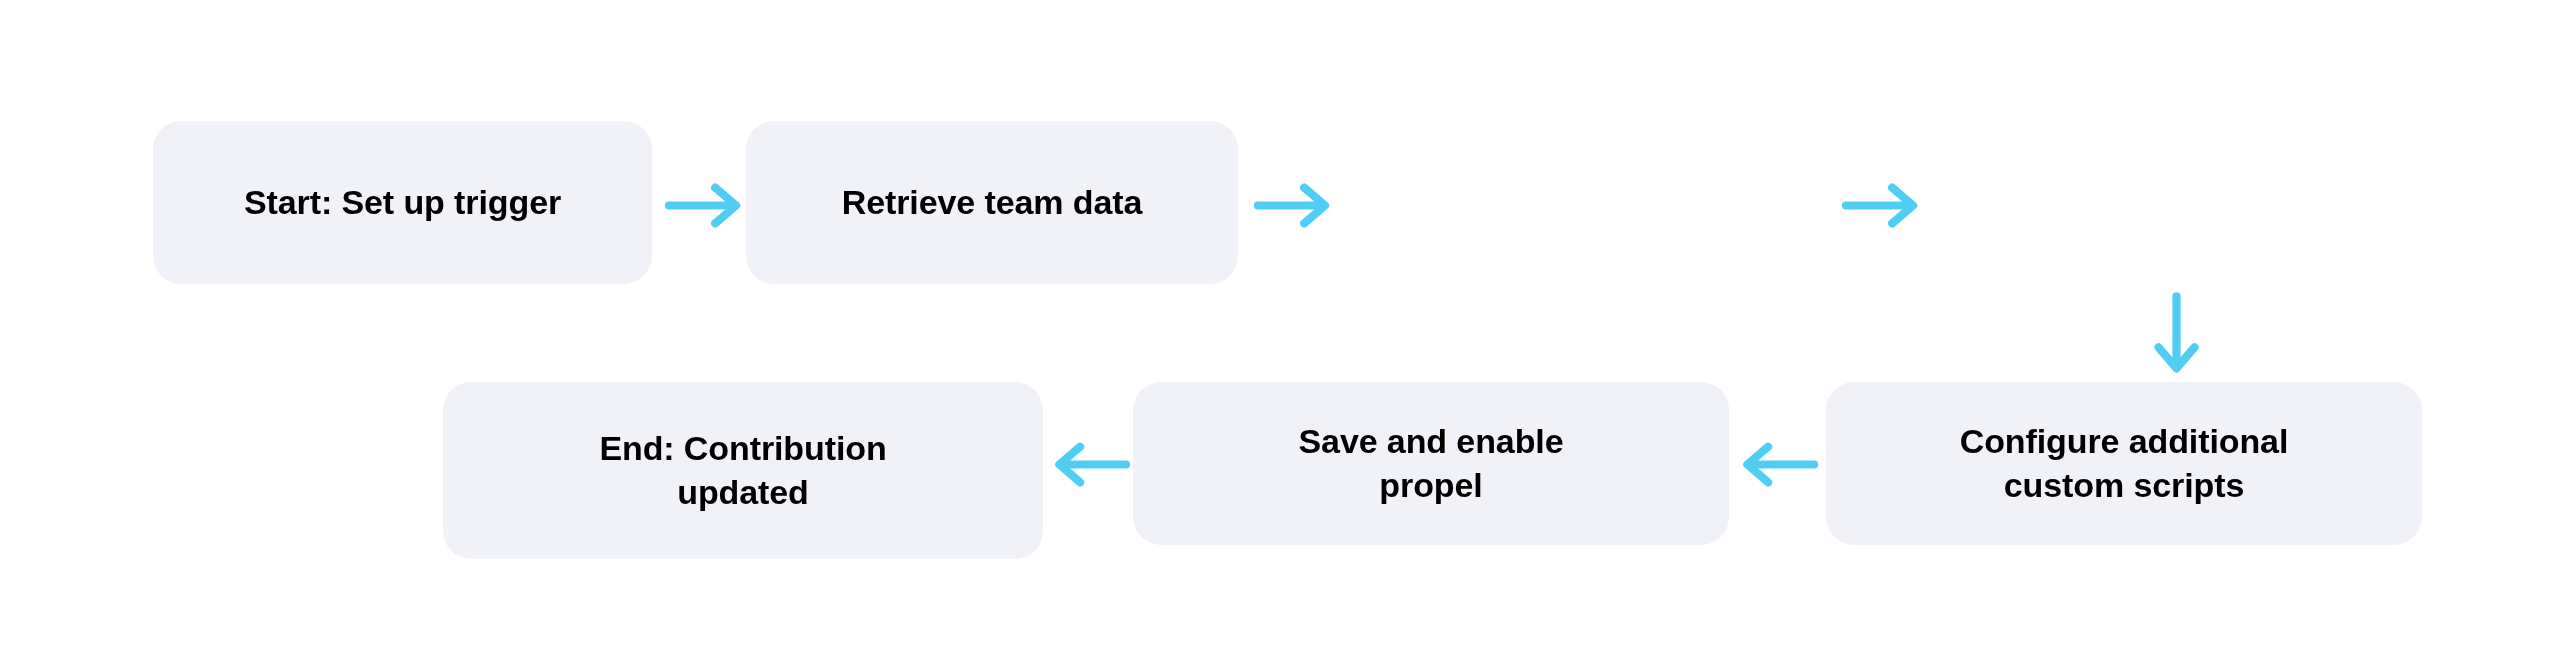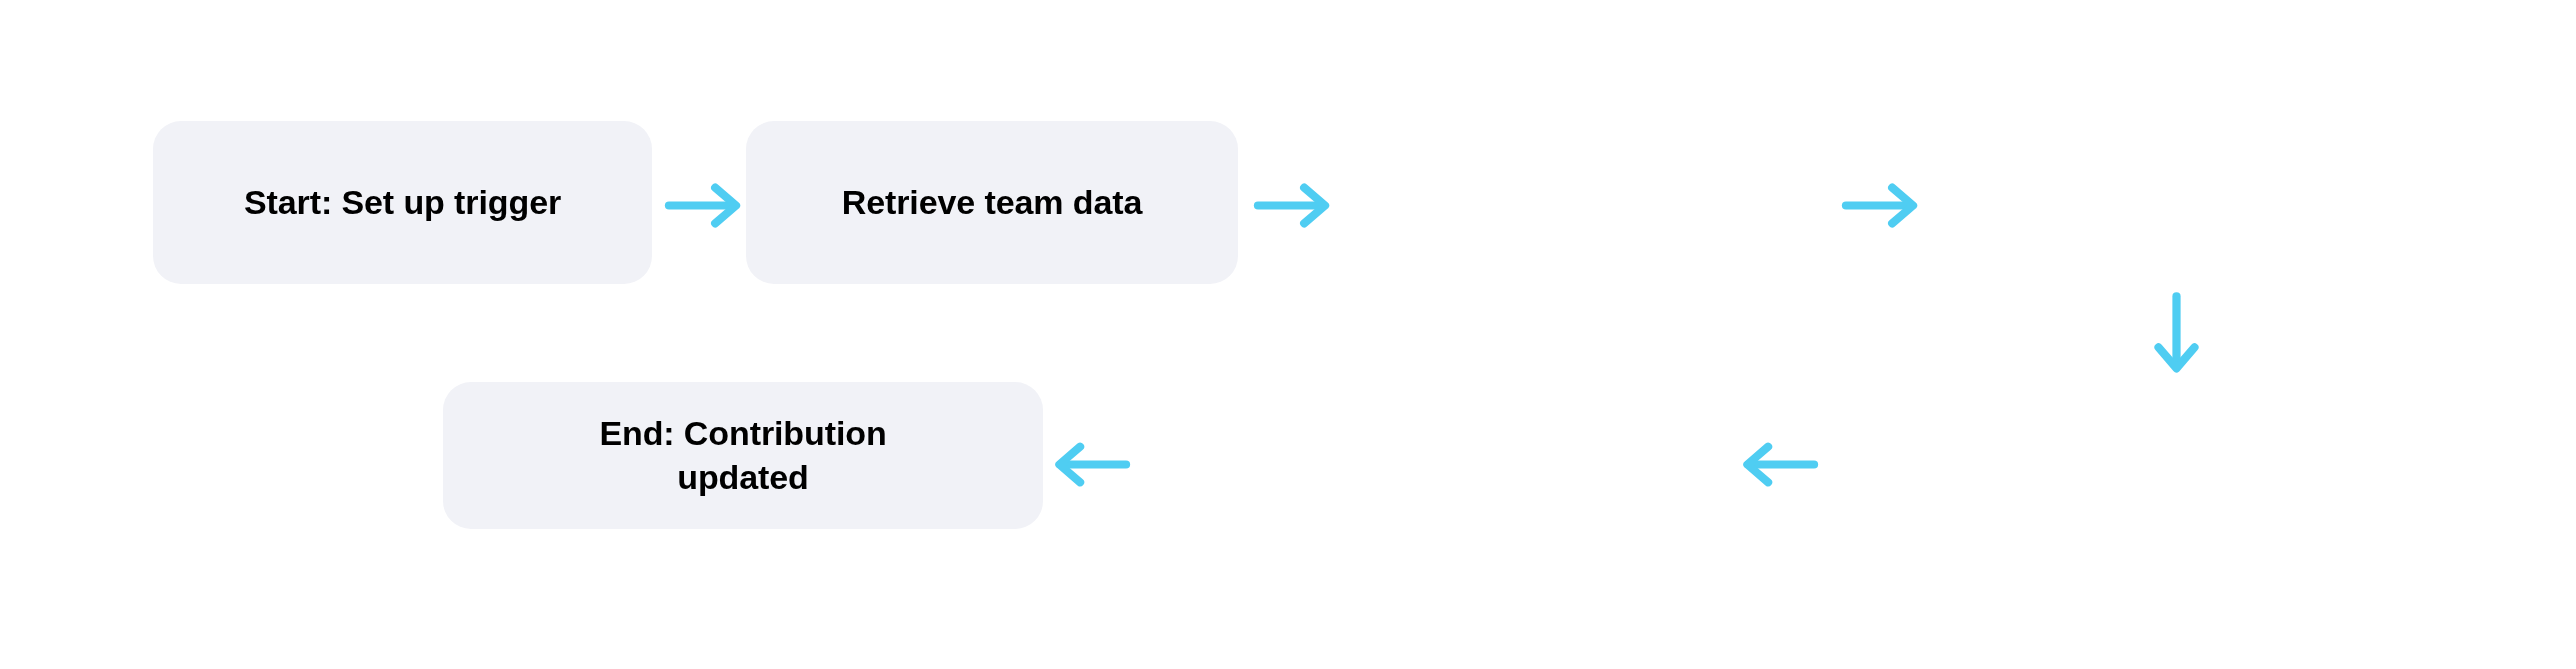--- a/index.html
+++ b/index.html
@@ -60,23 +60,31 @@
   <div class="node" style="left:153px; top:121px; width:499px; height:163px;">
     <span class="node-label">Start: Set up trigger</span>
   </div>
 
   <div class="node" style="left:716px; top:121px; width:492px; height:163px;margin-left:30px;">
     <span class="node-label">Retrieve team data</span>
   </div>
 
 
 
+  <div class="node" style="left:1826px; top:382px; width:596px; height:163px;">
+    <span class="node-label">Configure additional
+custom scripts</span>
+  </div>
 
+  <div class="node" style="left:1133px; top:382px; width:596px; height:163px;">
+    <span class="node-label">Save and enable
+propel</span>
+  </div>
 
-  <div class="node" style="left:443px; top:382px; width:600px; height:147px;">
+  <div class="node" style="left:443px; top:382px; width:600px; height:177px;">
     <span class="node-label">End: Contribution
 updated</span>
   </div>
 
   <div class="connector" style="left:663px; top:177px; width:82px; height:57px;">
     <svg width="82" height="57" viewBox="0 0 110 76" fill="none" xmlns="http://www.w3.org/2000/svg" aria-hidden="true">
       <path d="M8 38 H92" stroke="#4FCDF2" stroke-width="11" stroke-linecap="round" fill="none"></path>
       <path d="M70 14 L98 38 L70 62" stroke="#4FCDF2" stroke-width="11" stroke-linecap="round" stroke-linejoin="round" fill="none"></path>
     </svg>
   </div>

